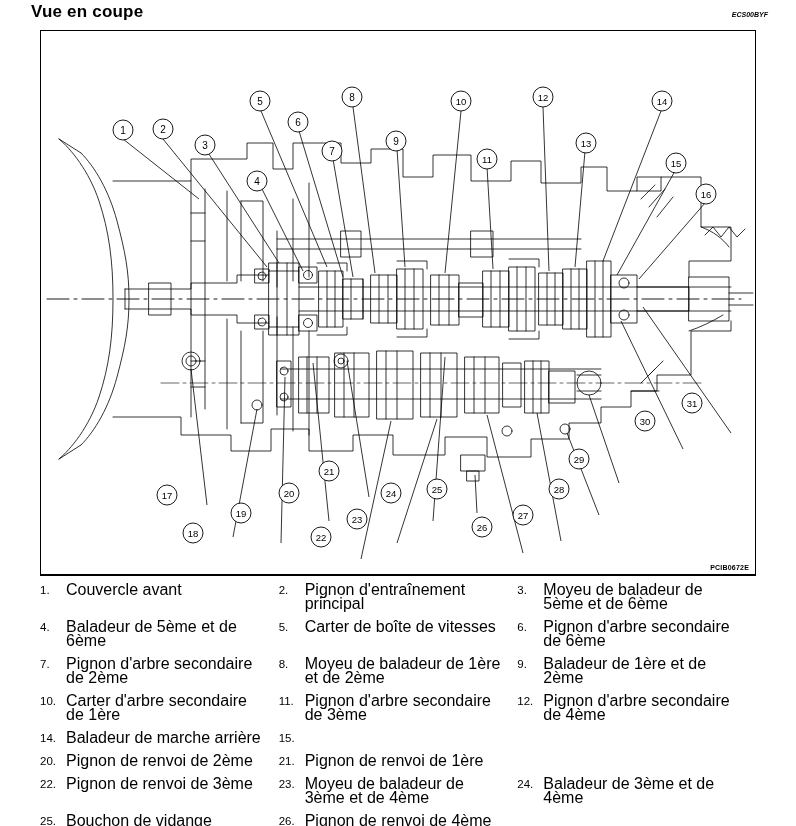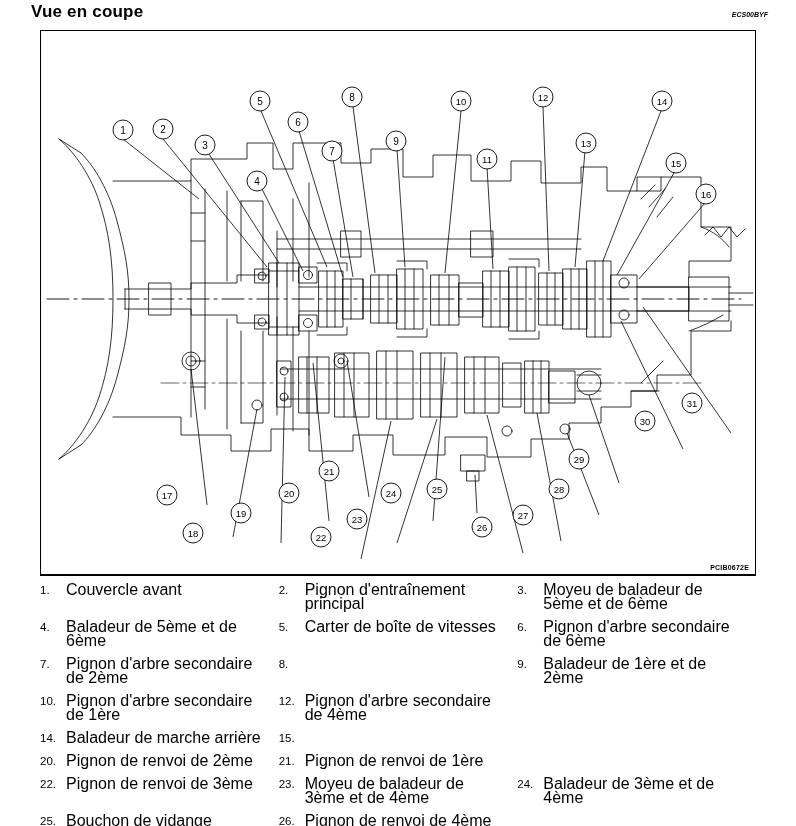--- a/index.html
+++ b/index.html
@@ -452,31 +452,36 @@
       </div>
     </div>
 
     <div class="legend-row">
       <div class="legend-cell">
         <div class="legend-num">7.</div>
         <div class="legend-text">Pignon d'arbre secondaire de 2ème</div>
       </div>
       <div class="legend-cell">
         <div class="legend-num">8.</div>
+        <div class="legend-text">Moyeu de baladeur de 1ère et de 2ème</div>
       </div>
       <div class="legend-cell">
         <div class="legend-num">9.</div>
         <div class="legend-text">Baladeur de 1ère et de 2ème</div>
       </div>
     </div>
 
     <div class="legend-row">
       <div class="legend-cell">
         <div class="legend-num">10.</div>
-        <div class="legend-text">Pignon d'arbre secondaire de 1ère</div>
+        <div class="legend-text">Carter d'arbre secondaire de 1ère</div>
+      </div>
+      <div class="legend-cell">
+        <div class="legend-num">11.</div>
+        <div class="legend-text">Pignon d'arbre secondaire de 3ème</div>
       </div>
       <div class="legend-cell">
         <div class="legend-num">12.</div>
         <div class="legend-text">Pignon d'arbre secondaire de 4ème</div>
       </div>
     </div>
 
     <div class="legend-row">
       <div class="legend-cell">
         <div class="legend-num">14.</div>

